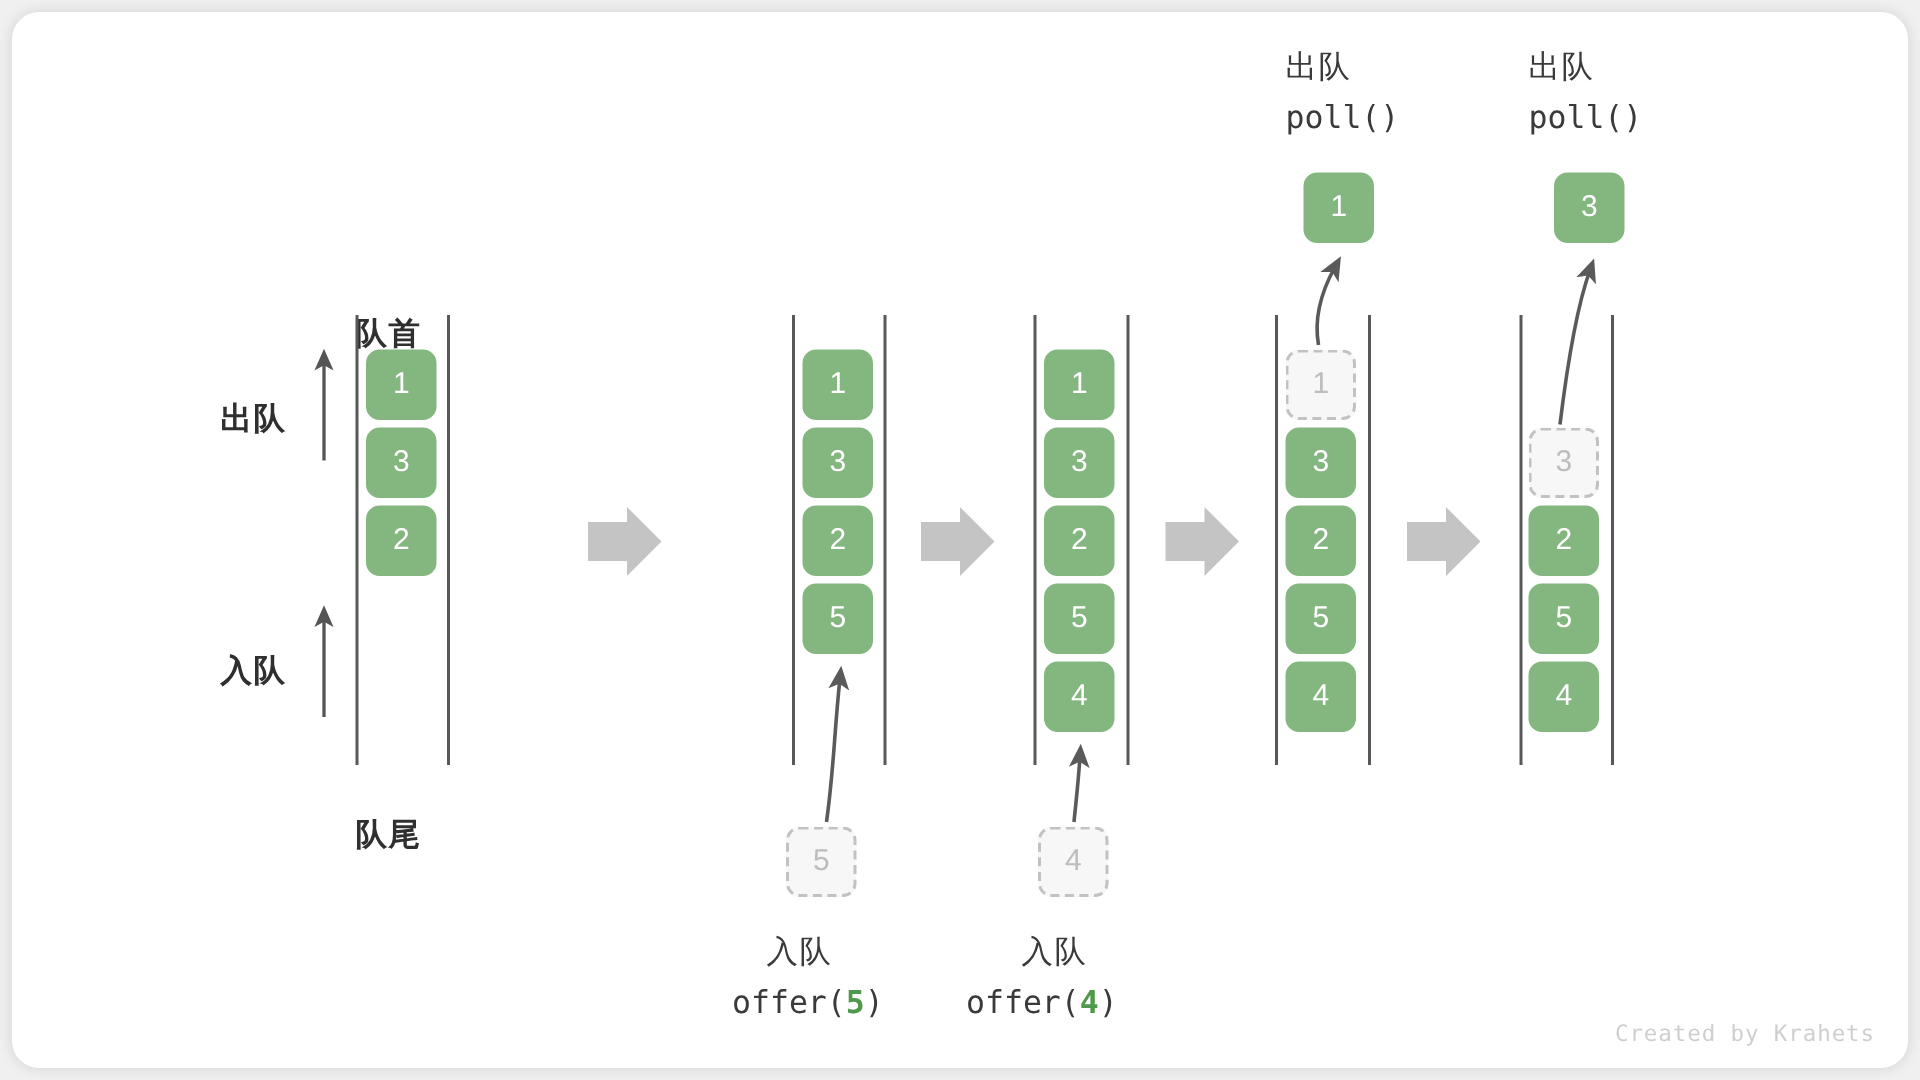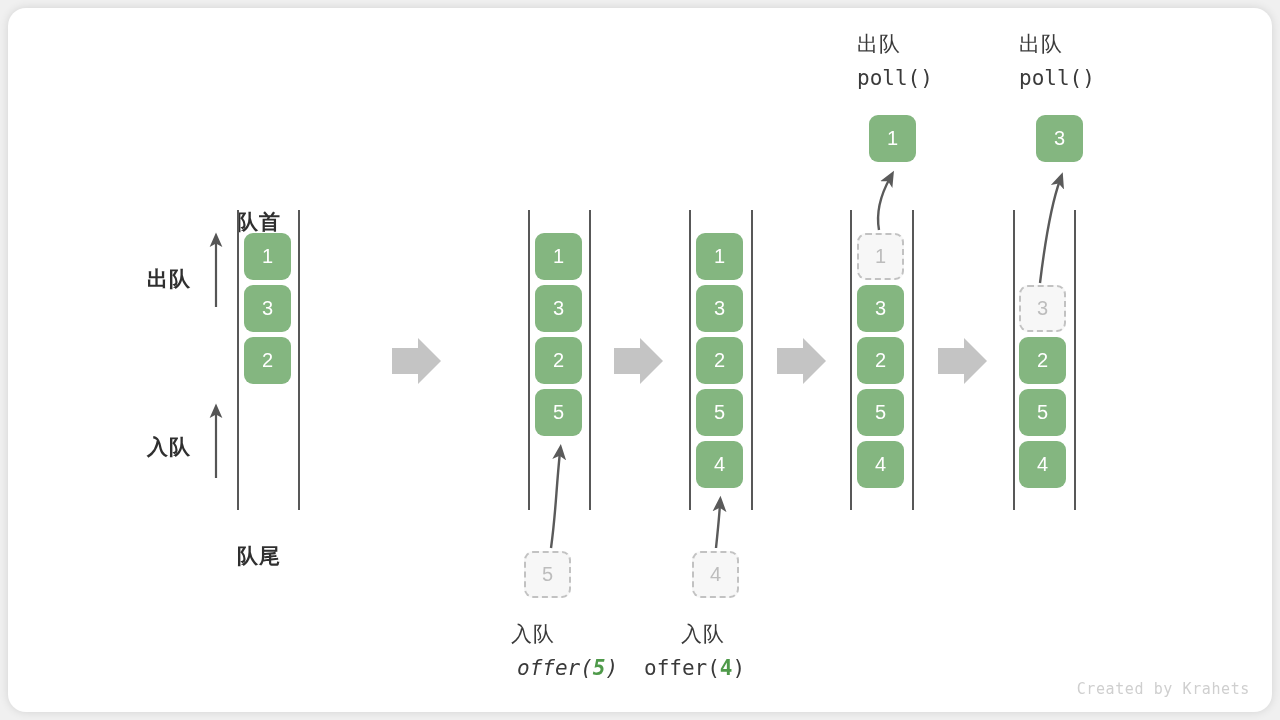--- a/index.html
+++ b/index.html
@@ -199,21 +199,21 @@
     <div class="box ghost" style="left:1019px; top:285px;">3</div>
     <div class="box" style="left:1019px; top:337px;">2</div>
     <div class="box" style="left:1019px; top:389px;">5</div>
     <div class="box" style="left:1019px; top:441px;">4</div>
     <div class="box out" style="left:1036px; top:115px;">3</div>
     <div class="lbl lbl-cn" style="left:1019px; top:30px;">出队</div>
     <div class="lbl lbl-mono" style="left:1019px; top:66px;">poll()</div>
   </div>
 
   <div class="lbl lbl-cn" style="left:511px; top:620px;">入队</div>
-  <div class="lbl lbl-mono" style="left:517px; top:656px;font-style:italic;"><span>offer(</span><span class="num-green">5</span><span>)</span></div>
+  <div class="lbl lbl-mono" style="left:488px; top:656px;"><span>offer(</span><span class="num-green">5</span><span>)</span></div>
 
   <div class="lbl lbl-cn" style="left:681px; top:620px;">入队</div>
   <div class="lbl lbl-mono" style="left:644px; top:656px;"><span>offer(</span><span class="num-green">4</span><span>)</span></div>
 
   <svg class="layer">
     <defs>
       <marker id="headCurve" markerWidth="7" markerHeight="7" refX="3.2" refY="3.2" orient="auto">
         <path d="M0,0.3 L6.6,3.2 L0,6.1 L1.6,3.2 Z" fill="#5a5a5a"></path>
       </marker>
     </defs>

